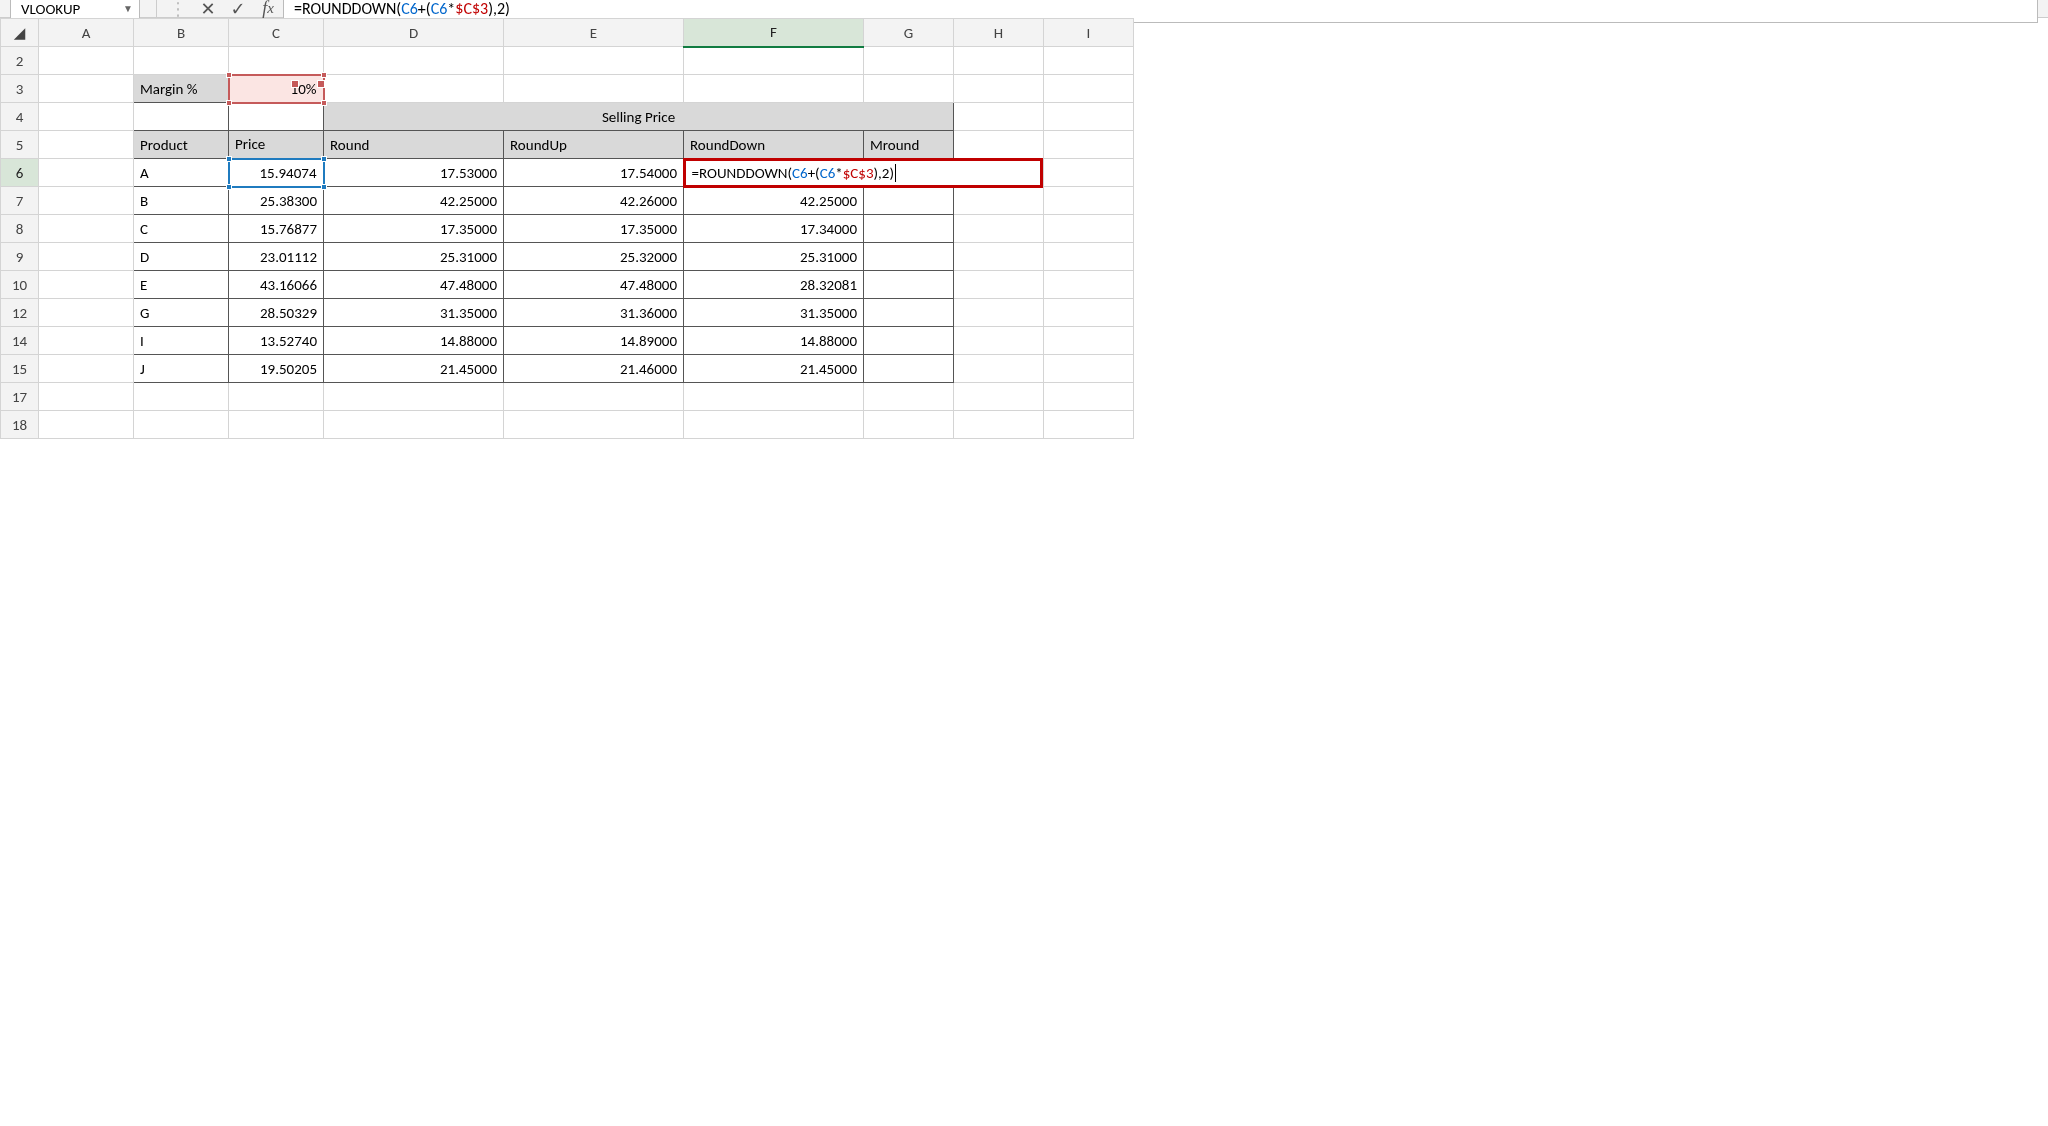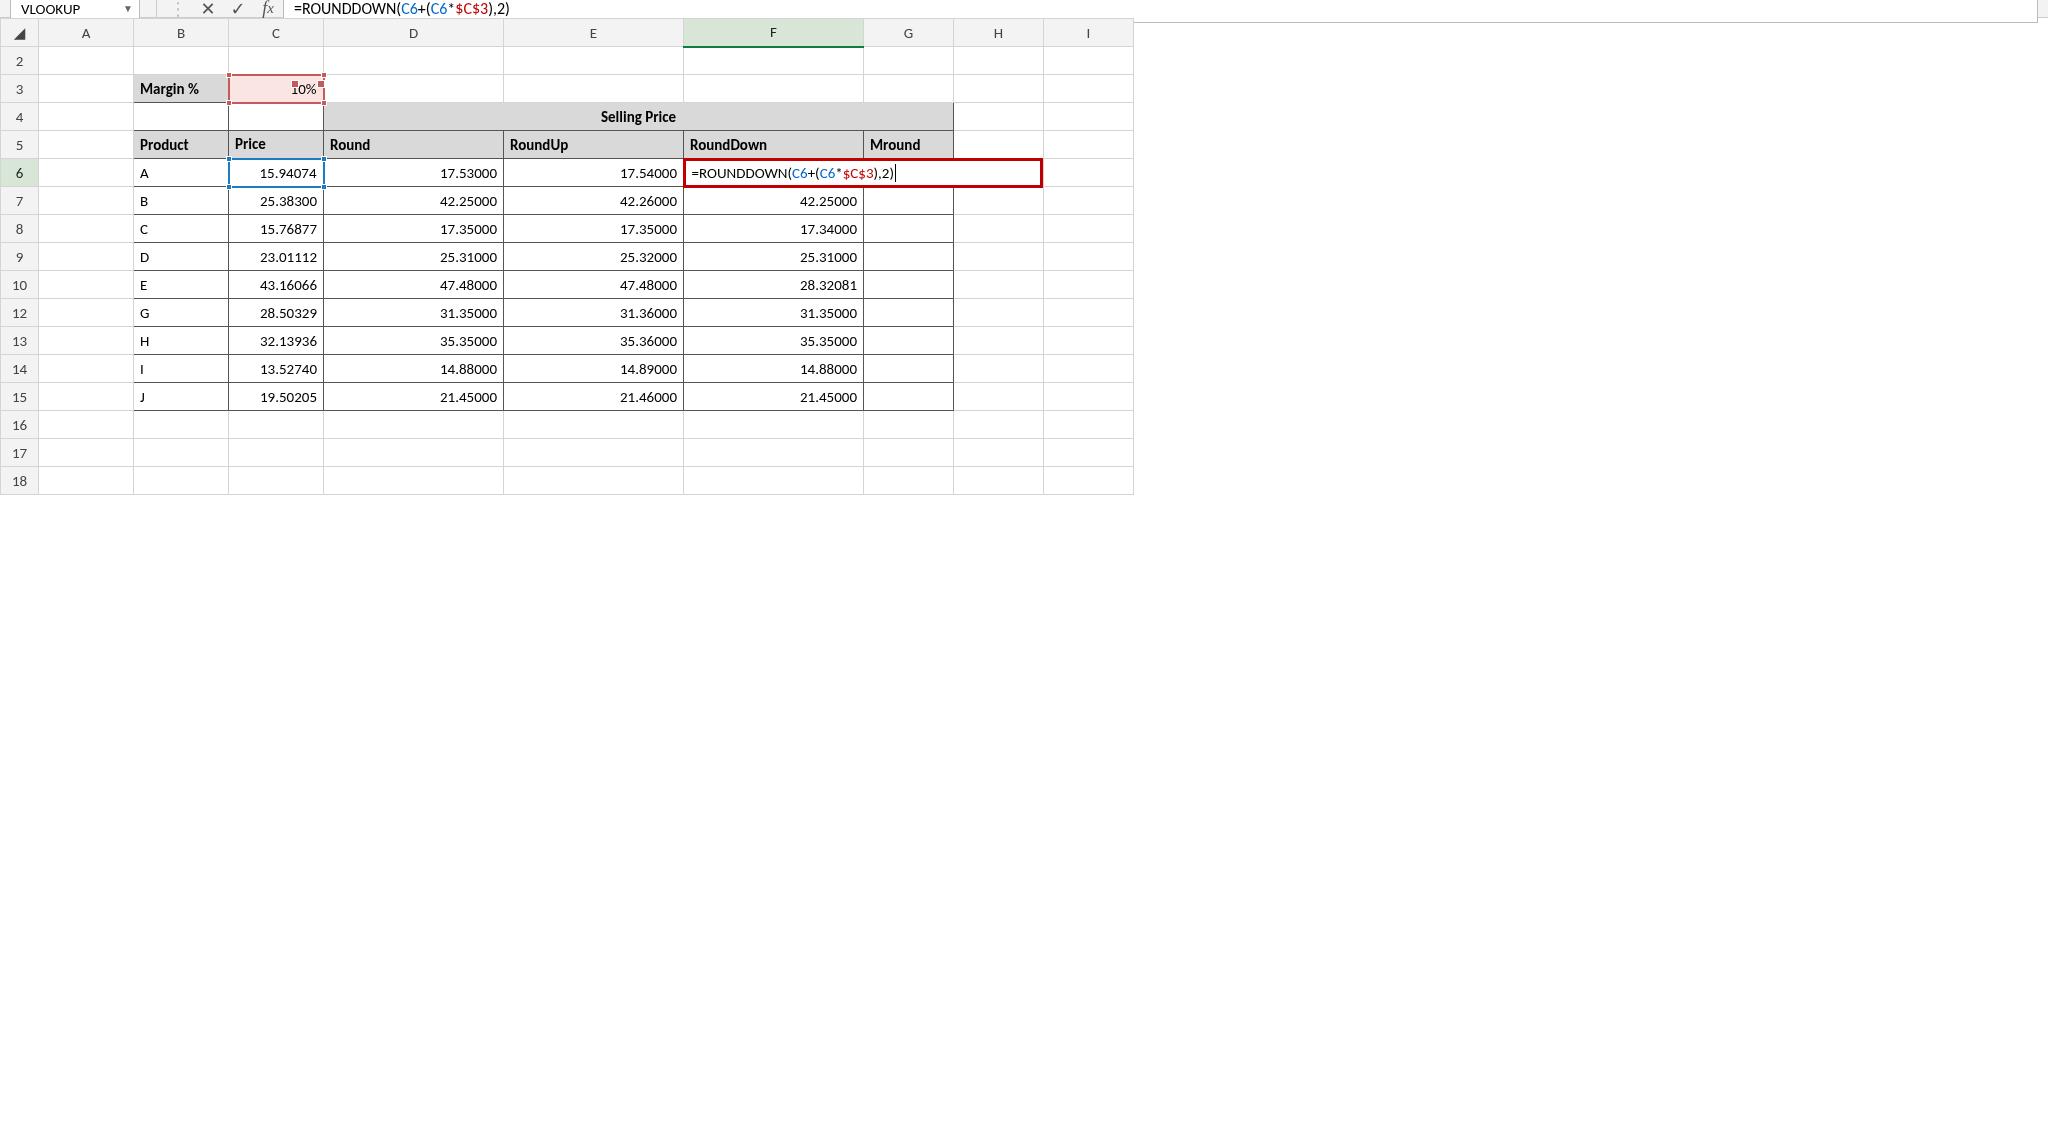--- a/index.html
+++ b/index.html
@@ -77,21 +77,21 @@
   col.cB { width: 95px; }
   col.cC { width: 95px; }
   col.cD { width: 180px; }
   col.cE { width: 180px; }
   col.cF { width: 180px; }
   col.cG { width: 90px; }
   col.cH { width: 90px; }
   col.cI { width: 90px; }
 
   
-  .hdr-cell { background: #d9d9d9 !important; border: 1px solid #555 !important; font-weight: bold; }
+  .hdr-cell { background: #d9d9d9 !important; border: 1px solid #555 !important; font-weight: normal; }
   .merged-title { text-align: center; }
   .data-cell { border: 1px solid #555 !important; }
   .num { text-align: right; }
 
   
   .ref-C3 {
     background: #fbe5e3 !important;
     border: 2px solid #c55a5a !important;
     position: relative;
     text-align: right;
@@ -314,32 +314,20 @@
     <td class="data-cell">G</td>
     <td class="data-cell num">28.50329</td>
     <td class="data-cell num">31.35000</td>
     <td class="data-cell num">31.36000</td>
     <td class="data-cell num">31.35000</td>
     <td class="data-cell"></td>
     <td></td>
           <td></td>
   </tr>
   <tr>
-    <th class="row-header">13</th>
-    <td></td>
-    <td class="data-cell">H</td>
-    <td class="data-cell num">32.13936</td>
-    <td class="data-cell num">35.35000</td>
-    <td class="data-cell num">35.36000</td>
-    <td class="data-cell num">35.35000</td>
-    <td class="data-cell"></td>
-    <td></td>
-          <td></td>
-  </tr>
-  <tr>
     <th class="row-header">14</th>
     <td></td>
     <td class="data-cell">I</td>
     <td class="data-cell num">13.52740</td>
     <td class="data-cell num">14.88000</td>
     <td class="data-cell num">14.89000</td>
     <td class="data-cell num">14.88000</td>
     <td class="data-cell"></td>
     <td></td>
           <td></td>
@@ -350,32 +338,20 @@
     <td class="data-cell">J</td>
     <td class="data-cell num">19.50205</td>
     <td class="data-cell num">21.45000</td>
     <td class="data-cell num">21.46000</td>
     <td class="data-cell num">21.45000</td>
     <td class="data-cell"></td>
     <td></td>
           <td></td>
   </tr>
 
-  <tr>
-          <th class="row-header">16</th>
-          <td></td>
-          <td></td>
-          <td></td>
-          <td></td>
-          <td></td>
-          <td></td>
-          <td></td>
-          <td></td>
-          <td></td>
-        </tr>
   <tr>
           <th class="row-header">17</th>
           <td></td>
           <td></td>
           <td></td>
           <td></td>
           <td></td>
           <td></td>
           <td></td>
           <td></td>

